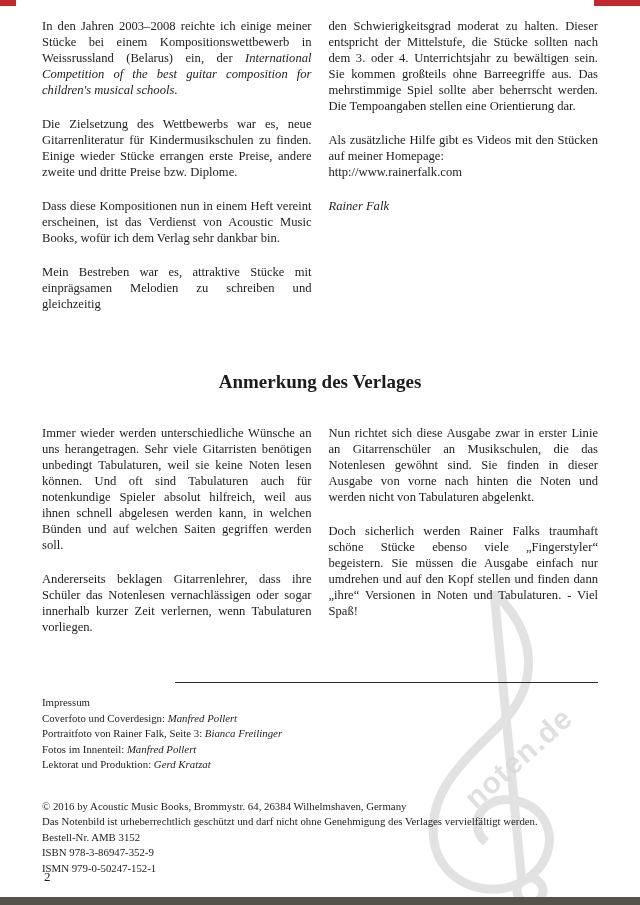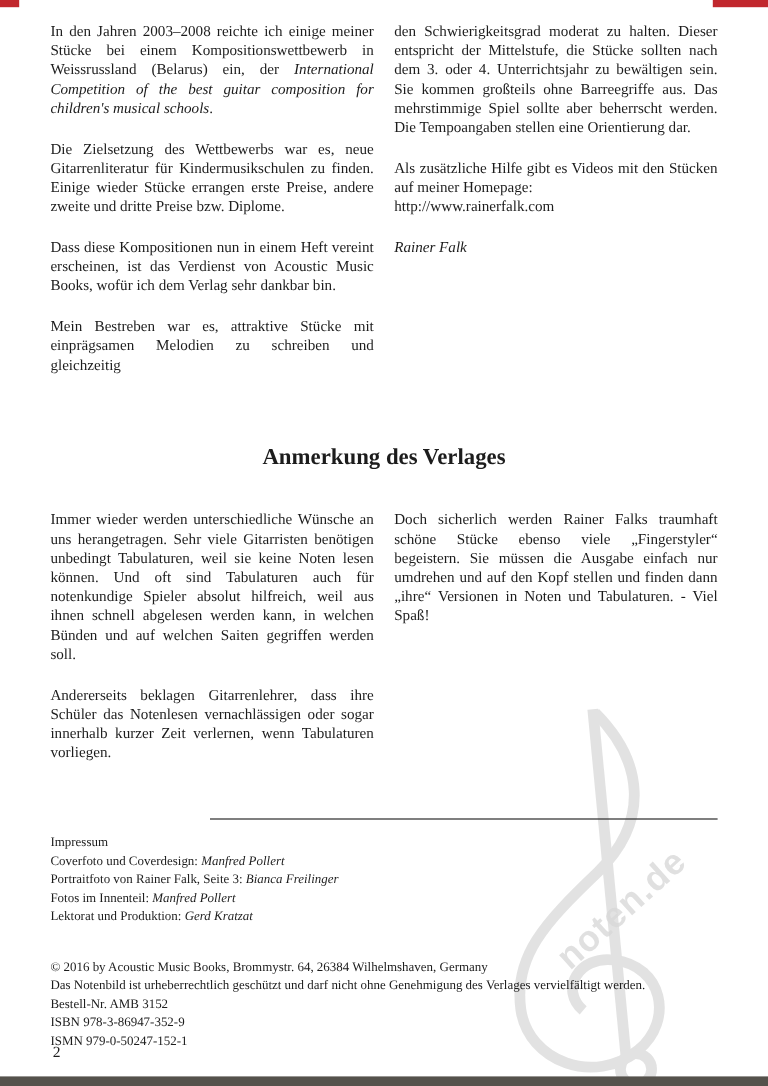--- a/index.html
+++ b/index.html
@@ -92,20 +92,21 @@
     </div>
 
     <h2 class="section-title">Anmerkung des Verlages</h2>
 
     <div class="two-col">
       <div class="col">
         <p>Immer wieder werden unterschiedliche Wünsche an uns herangetragen. Sehr viele Gitarristen benötigen unbedingt Tabulaturen, weil sie keine Noten lesen können. Und oft sind Tabulaturen auch für notenkundige Spieler absolut hilfreich, weil aus ihnen schnell abgelesen werden kann, in welchen Bünden und auf welchen Saiten gegriffen werden soll.</p>
         <p>Andererseits beklagen Gitarrenlehrer, dass ihre Schüler das Notenlesen vernachlässigen oder sogar innerhalb kurzer Zeit verlernen, wenn Tabulaturen vorliegen.</p>
       </div>
       <div class="col">
+        <p>Nun richtet sich diese Ausgabe zwar in erster Linie an Gitarrenschüler an Musikschulen, die das Notenlesen gewöhnt sind. Sie finden in dieser Ausgabe von vorne nach hinten die Noten und werden nicht von Tabulaturen abgelenkt.</p>
         <p>Doch sicherlich werden Rainer Falks traumhaft schöne Stücke ebenso viele „Fingerstyler“ begeistern.  Sie müssen die Ausgabe einfach nur umdrehen und auf den Kopf stellen und finden dann „ihre“ Versionen in Noten und Tabulaturen. - Viel Spaß!</p>
       </div>
     </div>
 
     <hr class="imp-rule">
 
     <div class="impressum">
       <div class="heading">Impressum</div>
 
       <div><span>Coverfoto und Coverdesign: </span><span class="italic">Manfred Pollert</span></div>

